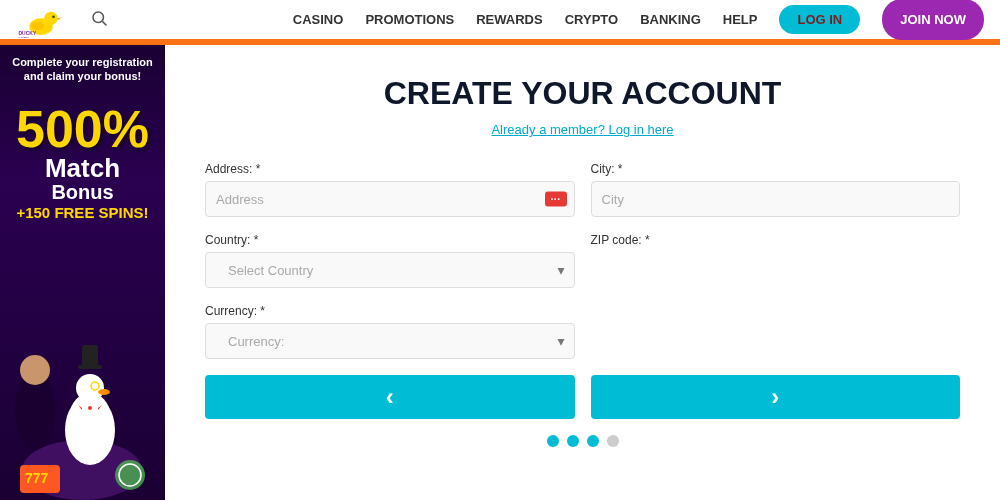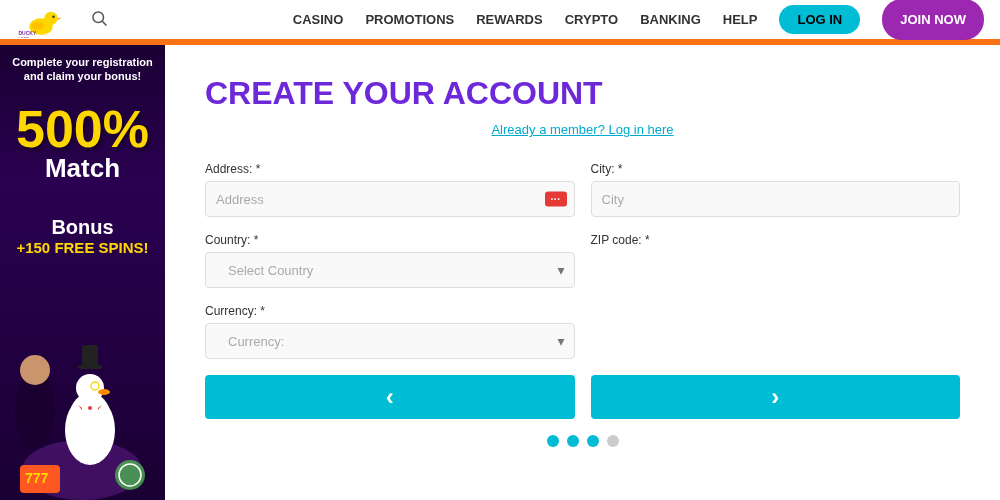--- a/index.html
+++ b/index.html
@@ -40,21 +40,21 @@
     .nav-link {
       font-size: 13px;
       font-weight: 600;
       color: #333;
       text-decoration: none;
       cursor: pointer;
       white-space: nowrap;
     }
     .btn-login {
       background: #00bcd4;
-      color: #000000;
+      color: #7f1d1d;
       border: none;
       border-radius: 20px;
       padding: 7px 18px;
       font-size: 13px;
       font-weight: 700;
       cursor: pointer;
       white-space: nowrap;
     }
     .btn-join {
       background: #9c27b0;
@@ -112,40 +112,39 @@
     .bonus-match {
       font-size: 26px;
       font-weight: 900;
       color: #fff;
       line-height: 1;
     }
     .bonus-sub {
       font-size: 20px;
       font-weight: 900;
       color: #fff;
-      margin-top: 35px;
     }
     .bonus-free {
       font-size: 15px;
       font-weight: 900;
       color: #ffd700;
     }
 
     
     .main-content {
       flex: 1;
       padding: 30px 40px 20px 40px;
       background: #fff;
       overflow-y: auto;
     }
     .page-title {
       font-size: 32px;
       font-weight: 900;
-      color: #6d28d9;
-      text-align: left;
+      color: #0f172a;
+      text-align: center;
       margin-bottom: 8px;
     }
     .already-member {
       text-align: center;
       margin-bottom: 24px;
     }
     .already-member a {
       font-size: 13px;
       color: #00aacc;
       text-decoration: underline;

